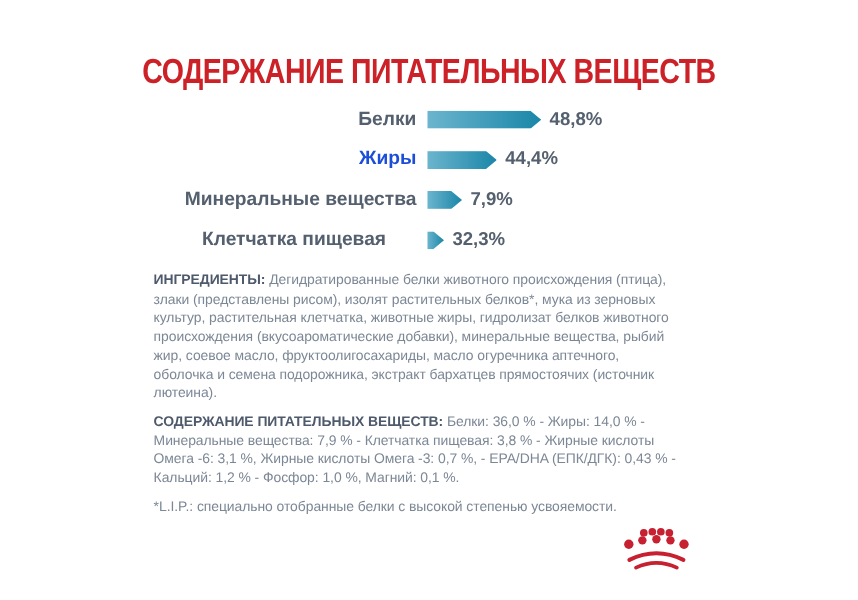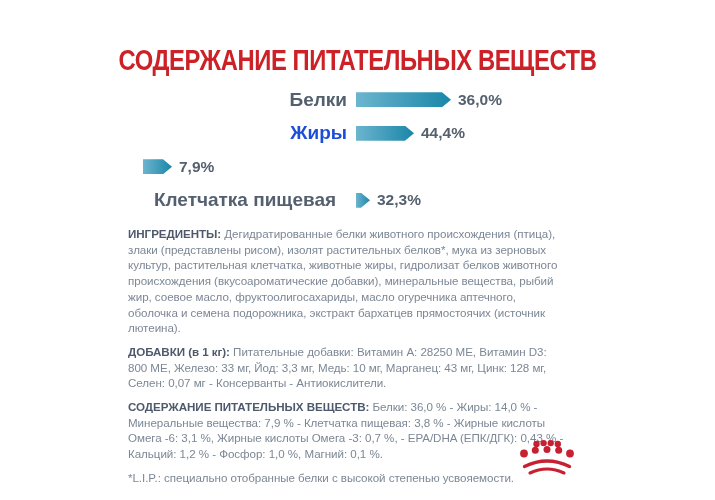--- a/index.html
+++ b/index.html
@@ -13,21 +13,21 @@
     text-align:center;
     font-size:29px;font-weight:bold;letter-spacing:-0.5px;
     transform:scaleX(0.82);
     color:#cd2128;
     white-space:nowrap;
   }
   .chart{position:absolute;top:83px;left:143px;}
   .chart-row{display:flex;align-items:center;height:33.5px;}
   .chart-label{
     width:204px;text-align:right;
-    font-weight:bold;font-size:19px;color:#55606f;
+    font-weight:bold;font-size:16px;color:#55606f;
     padding-right:9px;white-space:nowrap;
   }
   .bar{
     height:15px;
     clip-path:polygon(0 0, calc(100% - 9px) 0, 100% 50%, calc(100% - 9px) 100%, 0 100%);
   }
   .chart-value{
     font-weight:bold;font-size:15.5px;color:#55606f;
     margin-left:7px;white-space:nowrap;
   }
@@ -43,41 +43,41 @@
 </style>
 </head>
 <body>
 
 <h1 class="title" style="color: rgb(205, 33, 40);">СОДЕРЖАНИЕ ПИТАТЕЛЬНЫХ ВЕЩЕСТВ</h1>
 
 <div class="chart">
   <div class="chart-row">
     <span class="chart-label" style="color: rgb(85, 96, 111);">Белки</span>
     <span class="bar" style="width: 95px; background: linear-gradient(90deg, rgb(108, 181, 206), rgb(26, 134, 168));"></span>
-    <span class="chart-value" style="color: rgb(85, 96, 111);">36,0%</span>
+    <span class="chart-value" style="color: rgb(85, 96, 111);">48,8%</span>
   </div>
   <div class="chart-row">
     <span class="chart-label" style="color: #1d4ed8;">Жиры</span>
     <span class="bar" style="width: 58px; background: linear-gradient(90deg, rgb(108, 181, 206), rgb(26, 134, 168));"></span>
     <span class="chart-value" style="color: rgb(85, 96, 111);">44,4%</span>
   </div>
   <div class="chart-row">
+    <span class="chart-label" style="color: rgb(85, 96, 111);">Минеральные вещества</span>
     <span class="bar" style="width: 29px; background: linear-gradient(90deg, rgb(108, 181, 206), rgb(26, 134, 168));"></span>
     <span class="chart-value" style="color: rgb(85, 96, 111);">7,9%</span>
   </div>
   <div class="chart-row">
     <span class="chart-label" style="color: rgb(85, 96, 111); text-align: center;">Клетчатка пищевая</span>
     <span class="bar" style="width: 14px; background: linear-gradient(90deg, rgb(108, 181, 206), rgb(26, 134, 168));"></span>
     <span class="chart-value" style="color: rgb(85, 96, 111);">32,3%</span>
   </div>
 </div>
 
 <div class="textblock">
   <p><span class="head">ИНГРЕДИЕНТЫ:</span> <span>Дегидратированные белки животного происхождения (птица), злаки (представлены рисом), изолят растительных белков*, мука из зерновых культур, растительная клетчатка, животные жиры, гидролизат белков животного происхождения (вкусоароматические добавки), минеральные вещества, рыбий жир, соевое масло, фруктоолигосахариды, масло огуречника аптечного, оболочка и семена подорожника, экстракт бархатцев прямостоячих (источник лютеина).</span></p>
-  <p><span class="head">ДОБАВКИ (в 1 кг):</span> <span>Питательные добавки: Витамин A: 28250 ME, Витамин D3: 800 ME, Железо: 33 мг, Йод: 3,3 мг, Медь: 10 мг, Марганец: 43 мг, Цинк: 128 мг, Селен: 0,07 мг - Консерванты - Антиокислители.</span></p>
   <p><span class="head">СОДЕРЖАНИЕ ПИТАТЕЛЬНЫХ ВЕЩЕСТВ:</span> <span>Белки: 36,0 % - Жиры: 14,0 % - Минеральные вещества: 7,9 % - Клетчатка пищевая: 3,8 % - Жирные кислоты Омега -6: 3,1 %, Жирные кислоты Омега -3: 0,7 %, - EPA/DHA (ЕПК/ДГК): 0,43 % - Кальций: 1,2 % - Фосфор: 1,0 %, Магний: 0,1 %.</span></p>
   <p class="footnote">*L.I.P.: специально отобранные белки с высокой степенью усвояемости.</p>
 </div>
 
 <svg class="logo" viewBox="0 0 62 52" xmlns="http://www.w3.org/2000/svg">
   <g id="crown" fill="#c62031" stroke="none">
 
     <circle cx="19.5" cy="7" r="3.2"></circle>
     <circle cx="26.6" cy="6.1" r="3.2"></circle>
     <circle cx="33.7" cy="6.1" r="3.2"></circle>

